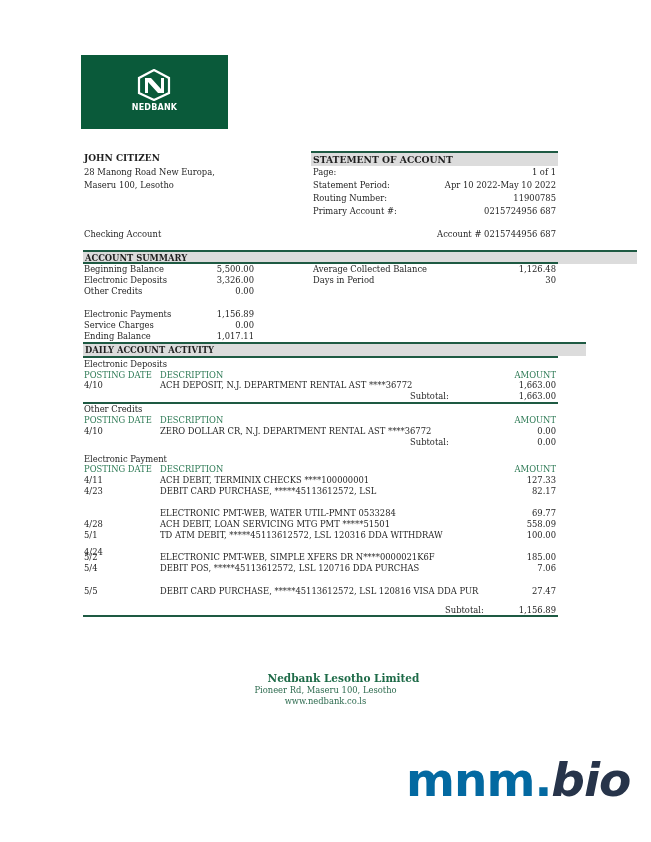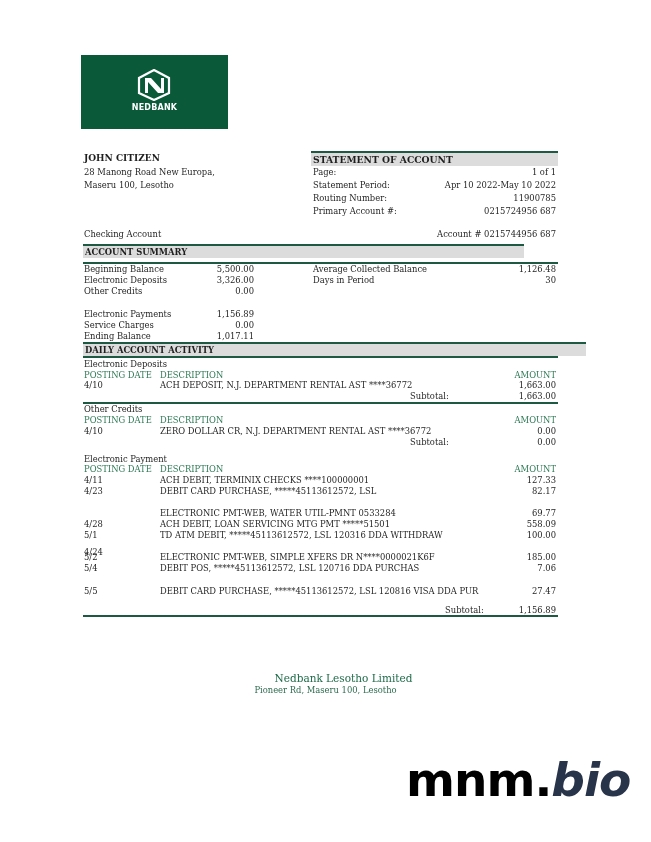--- a/index.html
+++ b/index.html
@@ -16,26 +16,26 @@
                font-family:"DejaVu Sans","Liberation Sans",sans-serif; font-weight:bold; font-size:8px; letter-spacing:0.2px; }
   .logo-mark { left:56px; top:14px; width:34px; height:32px; }
 
   .bar { background:#dcdcdc; border-top:2px solid #1e5a43; height:12px; }
   .bar span { font-size:8.4px; font-weight:bold; position:absolute; left:2px; top:0px; line-height:12px; }
   .stmt-bar { background:#dcdcdc; border-top:2px solid #1e5a43; height:13px; }
   .stmt-bar span { font-size:9.2px; font-weight:bold; position:absolute; left:2px; top:0; line-height:13px; }
   .rule { height:2px; background:#1e5a43; }
 
   .footer { left:0; width:651px; text-align:center; }
-  .footer .name { font-size:10.5px; font-weight:normal; color:#1e6b48; line-height:13px;padding-left:36px; }
+  .footer .name { font-size:10.5px; font-weight:bold; color:#1e6b48; line-height:13px;padding-left:36px; }
   .footer .line { font-size:8.4px; color:#2d6b4f; line-height:11px; }
 
   .wm { left:406px; top:752px; font-family:"DejaVu Sans","Liberation Sans",sans-serif; font-weight:bold;
         font-size:47px; line-height:56px; letter-spacing:-1px; white-space:nowrap; }
-  .wm .a { color:#000000; }
+  .wm .a { color:#0369a1; }
   .wm .b2 { color:#27344a; font-style:italic; }
 </style>
 </head>
 <body>
 
 <div class="abs logo-box">
   <svg class="abs logo-mark" viewBox="0 0 34 32">
     <polygon points="17,1 32,9 32,24 17,31 2,24 2,9" fill="none" stroke="#fff" stroke-width="2.2"></polygon>
     <polygon points="8,9 14,9 24,20 24,9 27,9 27,24 21,24 11,13 11,24 8,24" fill="#fff"></polygon>
   </svg>
@@ -63,21 +63,21 @@
     <span class="abs t" style="left:0;top:0;">Routing Number:</span>
     <span class="abs t r" style="right:0;top:0;">11900785</span>
   </div>
   <div style="position:relative;height:13px;">
     <span class="abs t" style="left:0;top:0;">Primary Account #:</span>
     <span class="abs t r" style="right:0;top:0;">0215724956 687</span>
   </div>
 </div>
 <div class="abs t r" style="right:95px;top:229px;">Account # 0215744956 687</div>
 
-<div class="abs bar" style="left:83px;top:244px;width:441px;text-align:right;">
+<div class="abs bar" style="left:83px;top:250px;width:554px;text-align:right;">
   <span>ACCOUNT SUMMARY</span>
 </div>
 <div class="abs rule" style="left:83px;top:262px;width:475px;"></div>
 
 <div class="abs" style="left:84px;top:264px;width:170px;">
   <div style="position:relative;height:11px;">
     <span class="abs t" style="left:0;">Beginning Balance</span>
     <span class="abs t r" style="right:0;">5,500.00</span>
   </div>
   <div style="position:relative;height:11px;">
@@ -188,17 +188,18 @@
   <div class="abs t" style="left:160px;top:586px;">DEBIT CARD PURCHASE, *****45113612572, LSL 120816 VISA DDA PUR</div>
   <div class="abs t r" style="right:95px;top:586px;">27.47</div>
 </div>
 <div class="abs t" style="left:445px;top:605px;">Subtotal:</div>
 <div class="abs t r" style="right:95px;top:605px;">1,156.89</div>
 <div class="abs rule" style="left:83px;top:615px;width:475px;"></div>
 
 <div class="abs footer" style="top:672px;">
   <div class="name">Nedbank Lesotho Limited</div>
   <div class="line">Pioneer Rd, Maseru 100, Lesotho</div>
+  <div class="line">www.nedbank.co.ls</div>
 </div>
 
 <div class="abs wm">
   <span class="a">mnm.</span><span class="b2">bio</span>
 </div>
 
 </body></html>

